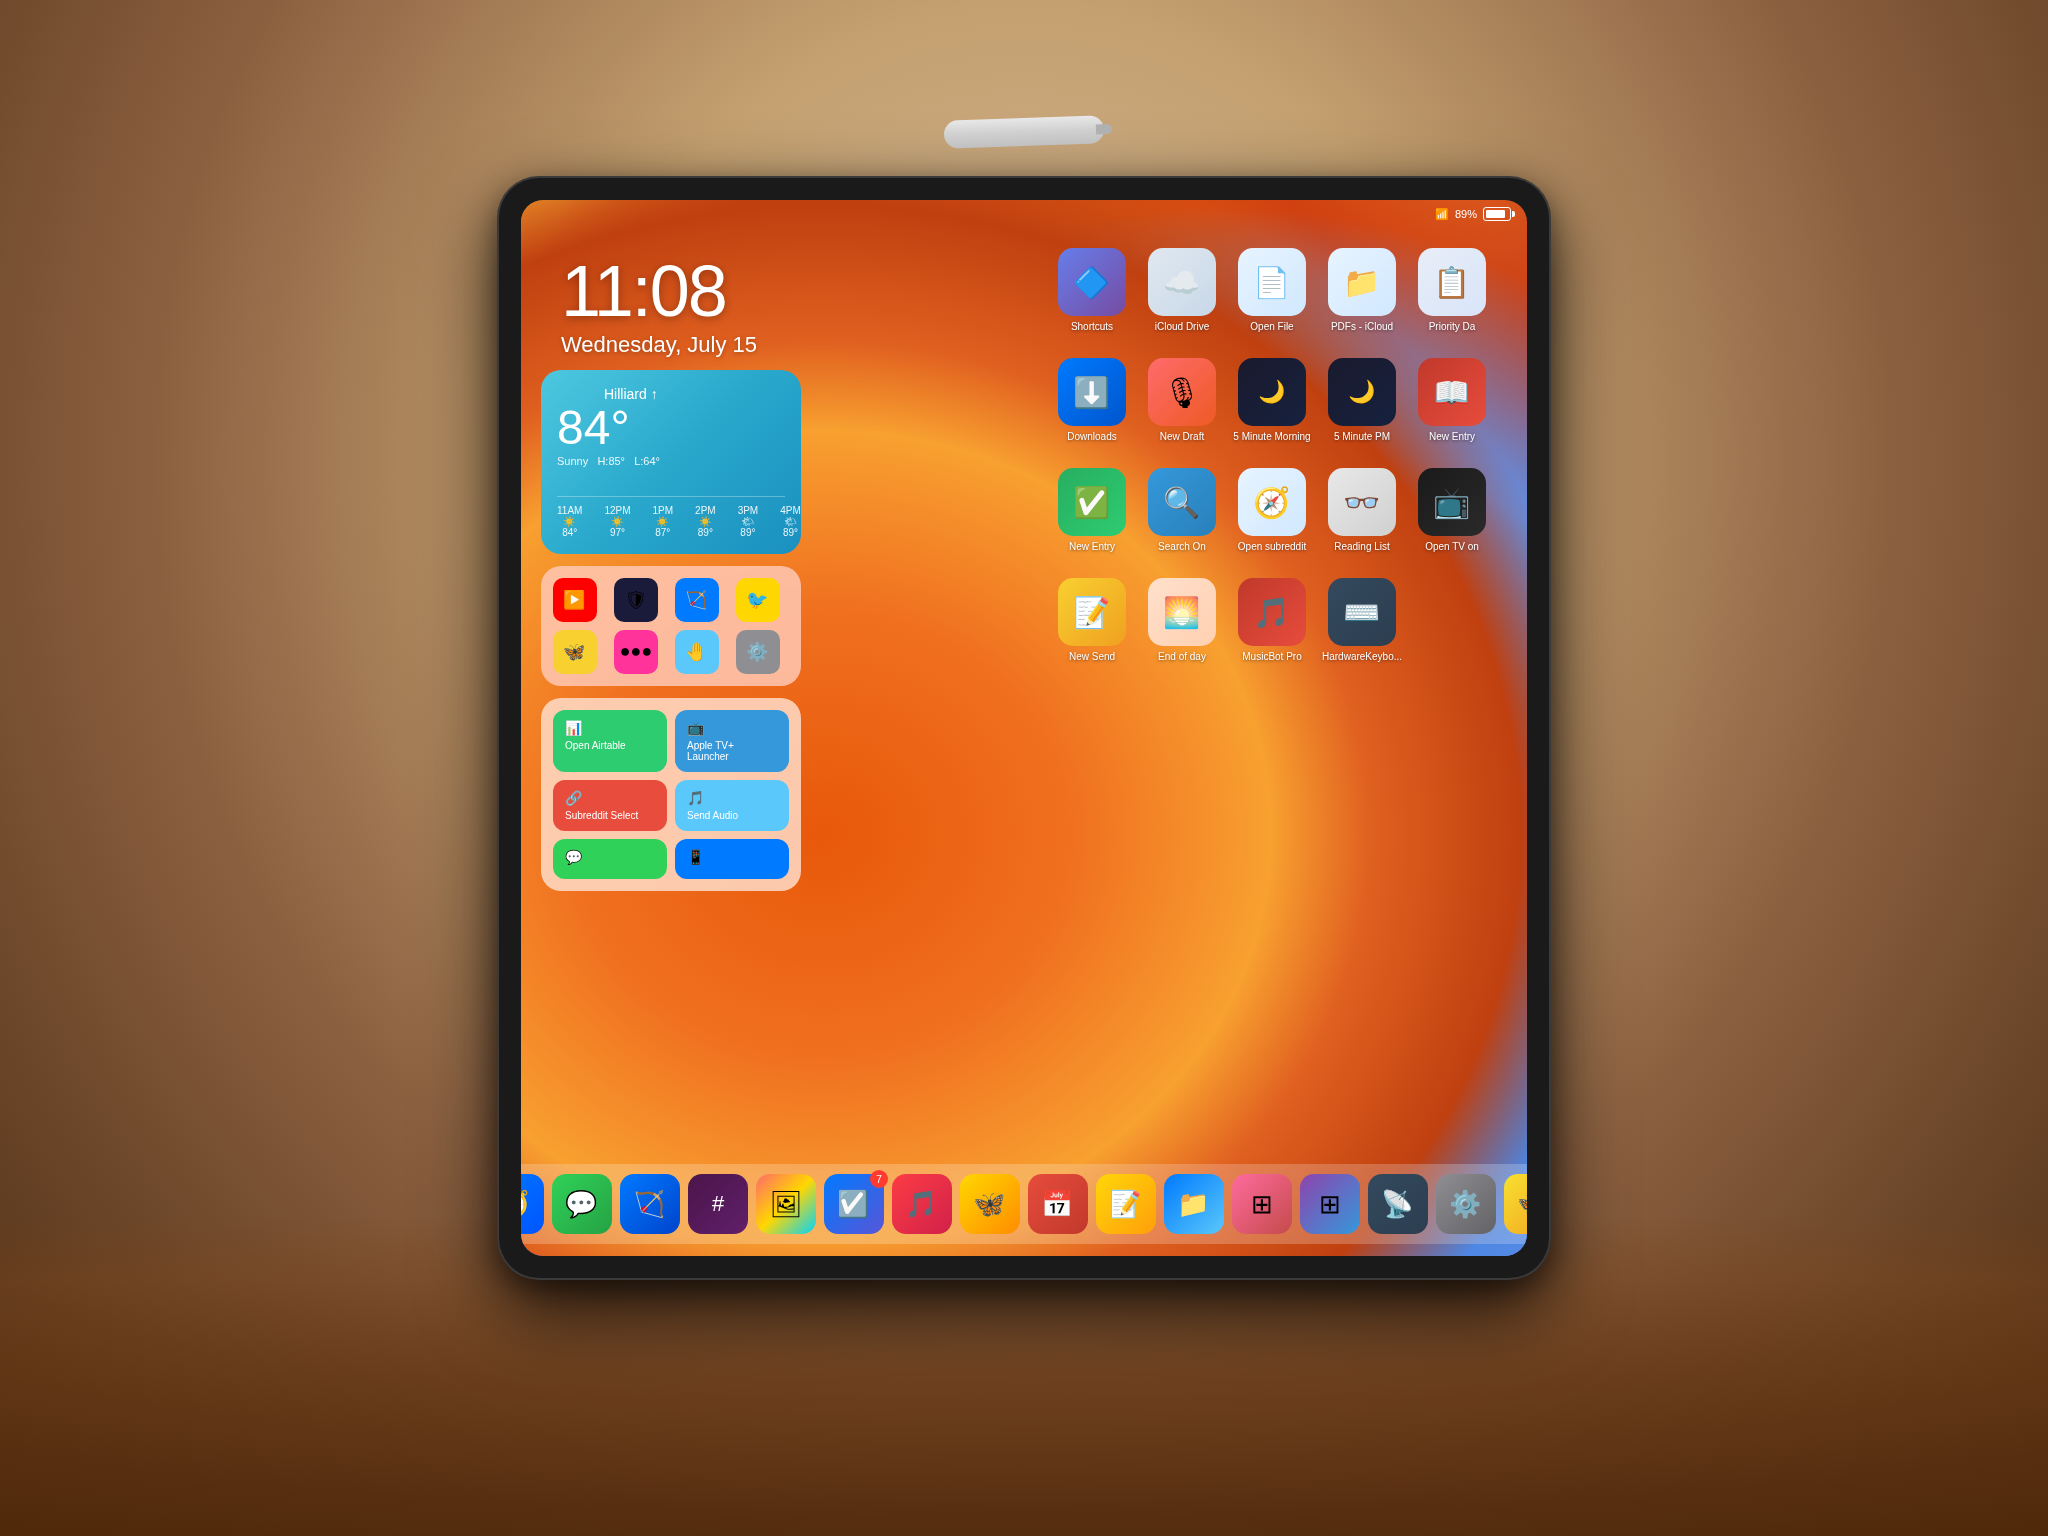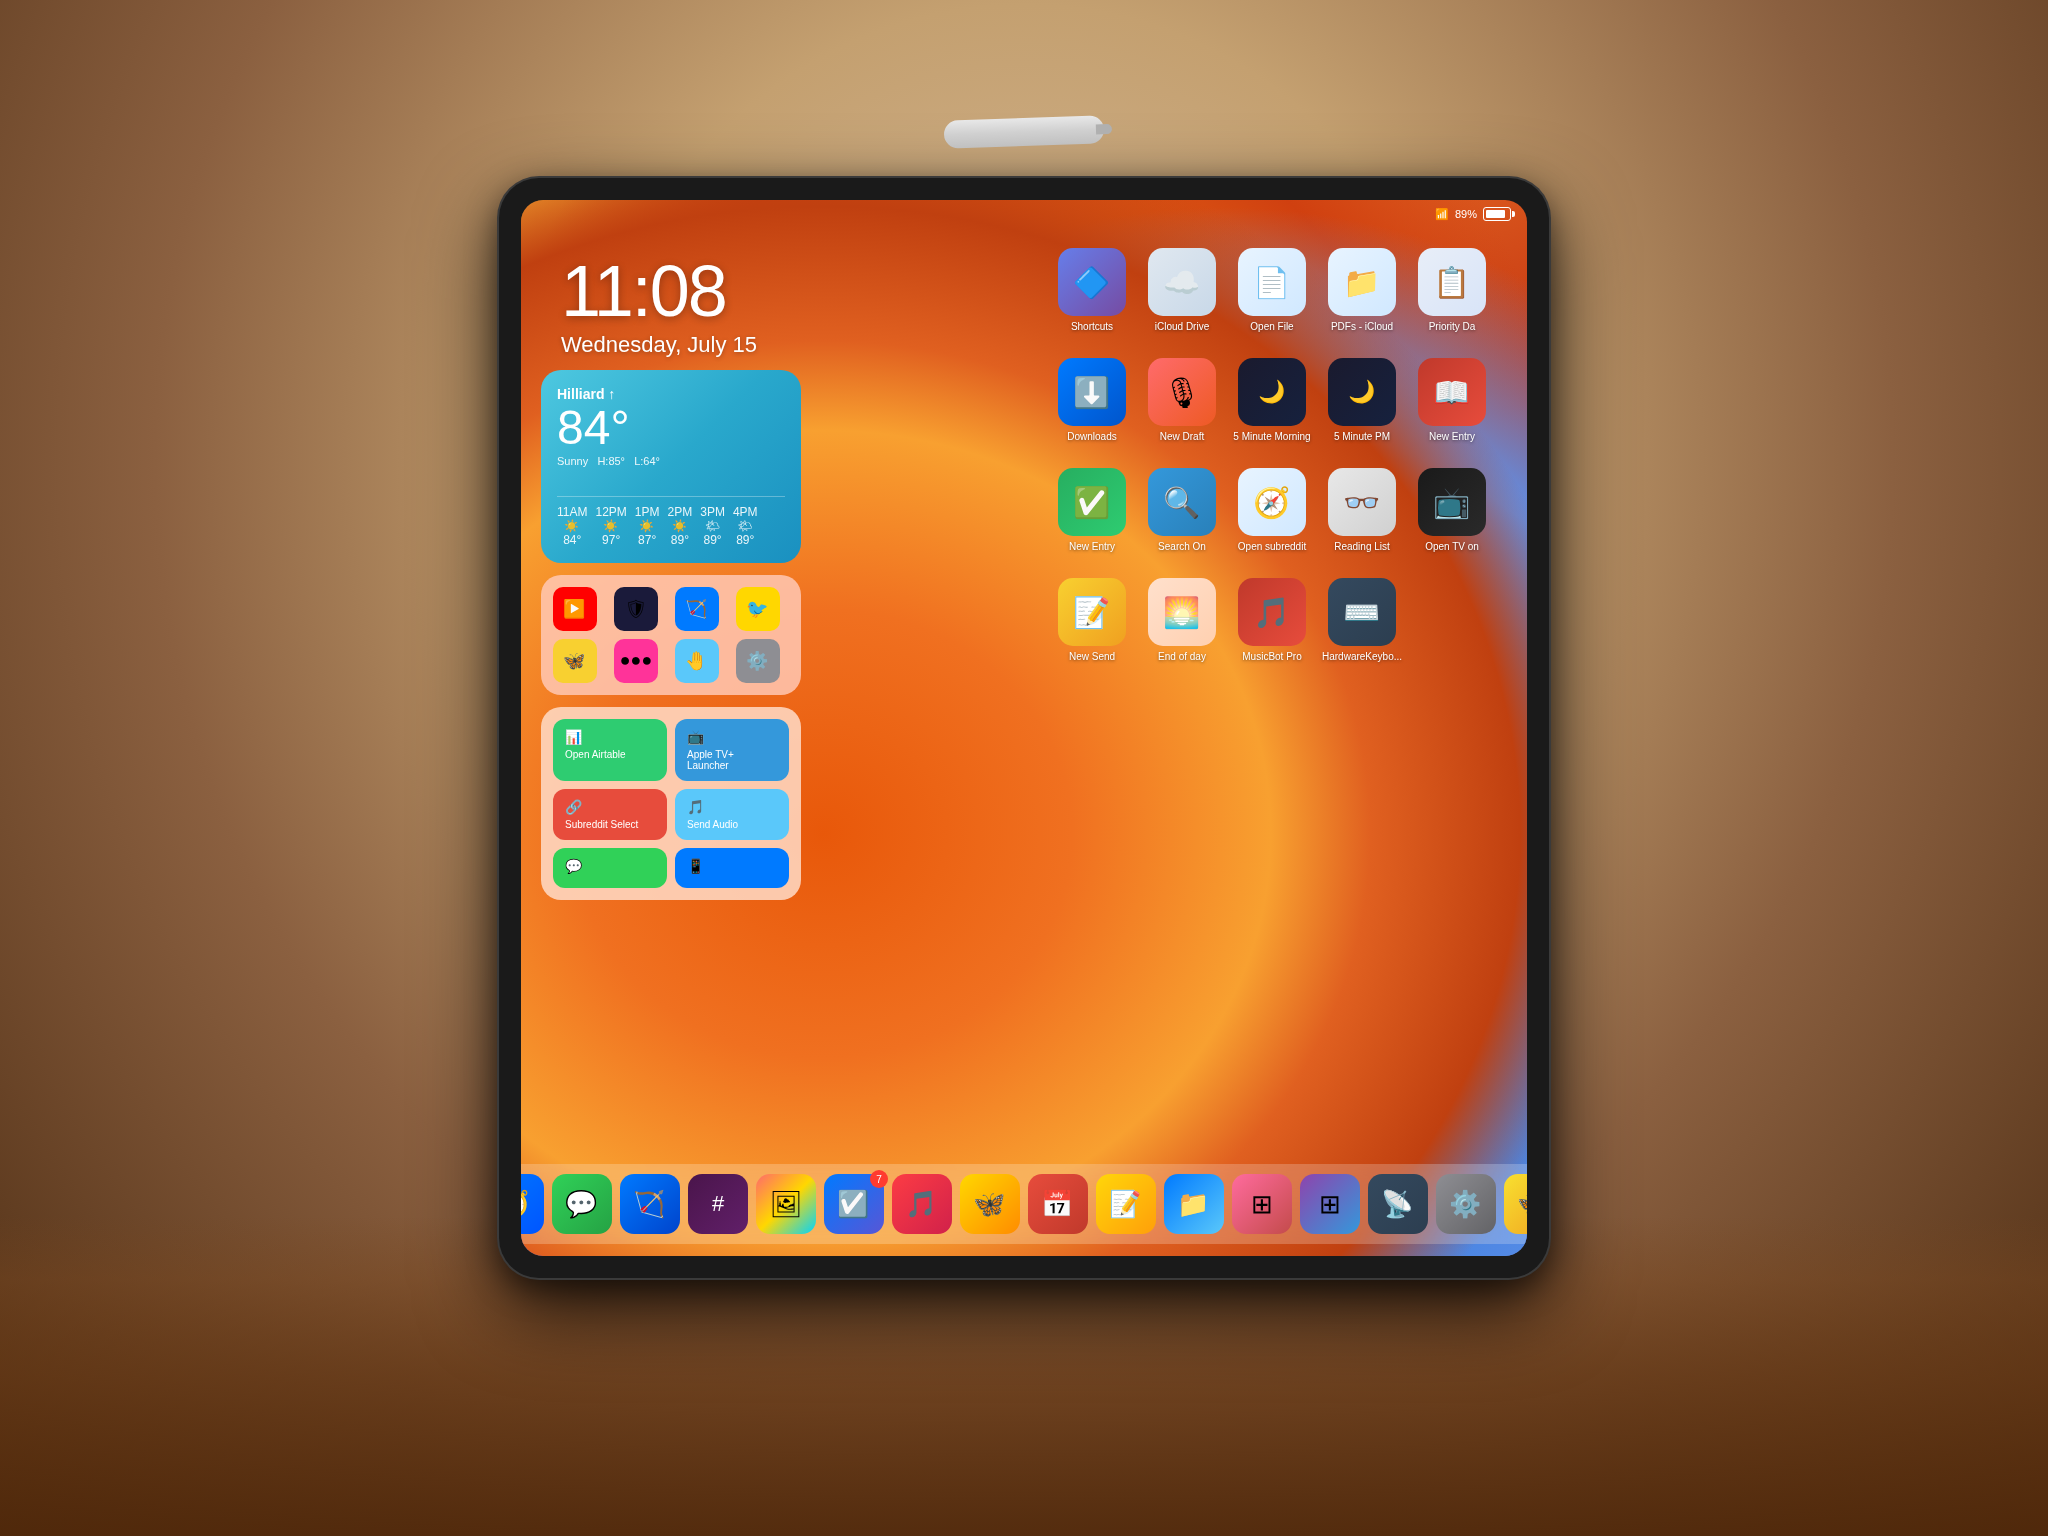--- a/index.html
+++ b/index.html
@@ -175,38 +175,39 @@
 
     
     .weather-widget {
       background: linear-gradient(135deg, #4ec8e0 0%, #29a8cc 50%, #1a90c0 100%);
       border-radius: 20px;
       padding: 16px;
       margin-bottom: 12px;
     }
     .weather-location {
       font-size: 14px;
-      font-weight: 700;
-      color: white;
+      font-weight: 400;
+      color: white;
+      margin-left: 47px;
     }
     .weather-temp {
       font-size: 48px;
       font-weight: 200;
       color: white;
       line-height: 1.1;
     }
     .weather-desc {
       font-size: 11px;
       color: rgba(255,255,255,0.9);
       margin-bottom: 8px;
     }
     .weather-forecast {
       display: flex;
-      gap: 8px;
-      font-size: 12px;
+      gap: 22px;
+      font-size: 10px;
       color: rgba(255,255,255,0.9);
       border-top: 1px solid rgba(255,255,255,0.3);
       padding-top: 8px;
       margin-top: 29px;
     }
     .forecast-item { text-align: center; }
 
     
     .apps-widget {
       background: rgba(255,200,180,0.85);

